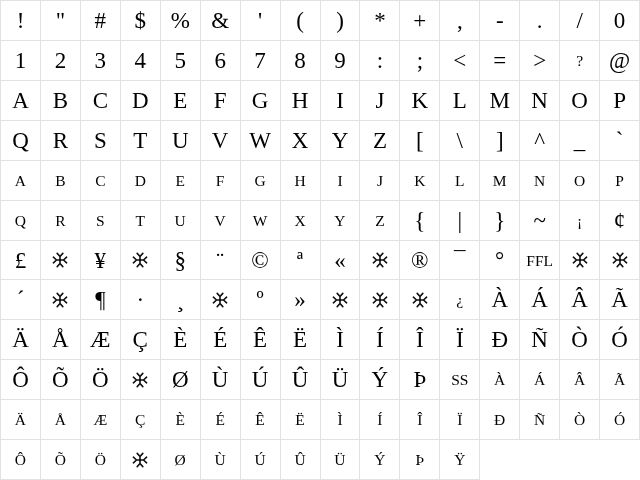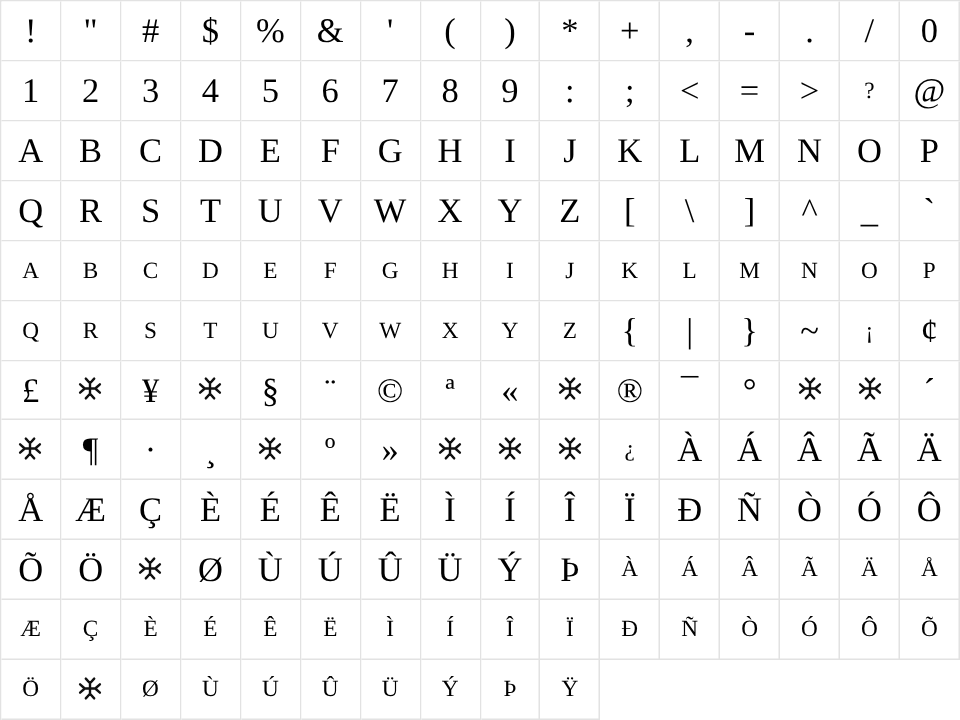--- a/index.html
+++ b/index.html
@@ -165,20 +165,21 @@
         <g fill="none" stroke="#111111" stroke-width="1.6" stroke-linecap="round">
           <path d="M9 9 L9 5.5 M9 5.5 L6.2 2.4 M9 5.5 L11.8 2.4"></path>
           <path d="M9 9 L9 12.5 M9 12.5 L6.2 15.6 M9 12.5 L11.8 15.6"></path>
           <path d="M9 9 L5.5 9 M5.5 9 L2.4 6.2 M5.5 9 L2.4 11.8"></path>
           <path d="M9 9 L12.5 9 M12.5 9 L15.6 6.2 M12.5 9 L15.6 11.8"></path>
         </g>
       </svg></div>
     <div class="cell cap"><span>®</span></div>
     <div class="cell cap"><span>¯</span></div>
     <div class="cell cap"><span>°</span></div>
+    <div class="cell sc"><span>FFL</span></div>
     <div class="cell nd"><svg width="18" height="18" viewBox="0 0 18 18">
         <g fill="none" stroke="#111111" stroke-width="1.6" stroke-linecap="round">
           <path d="M9 9 L9 5.5 M9 5.5 L6.2 2.4 M9 5.5 L11.8 2.4"></path>
           <path d="M9 9 L9 12.5 M9 12.5 L6.2 15.6 M9 12.5 L11.8 15.6"></path>
           <path d="M9 9 L5.5 9 M5.5 9 L2.4 6.2 M5.5 9 L2.4 11.8"></path>
           <path d="M9 9 L12.5 9 M12.5 9 L15.6 6.2 M12.5 9 L15.6 11.8"></path>
         </g>
       </svg></div>
     <div class="cell nd"><svg width="18" height="18" viewBox="0 0 18 18">
         <g fill="none" stroke="#111111" stroke-width="1.6" stroke-linecap="round">
@@ -266,20 +267,21 @@
           <path d="M9 9 L12.5 9 M12.5 9 L15.6 6.2 M12.5 9 L15.6 11.8"></path>
         </g>
       </svg></div>
     <div class="cell cap"><span>Ø</span></div>
     <div class="cell cap"><span>Ù</span></div>
     <div class="cell cap"><span>Ú</span></div>
     <div class="cell cap"><span>Û</span></div>
     <div class="cell cap"><span>Ü</span></div>
     <div class="cell cap"><span>Ý</span></div>
     <div class="cell cap"><span>Þ</span></div>
+    <div class="cell sc"><span>SS</span></div>
     <div class="cell sc"><span>À</span></div>
     <div class="cell sc"><span>Á</span></div>
     <div class="cell sc"><span>Â</span></div>
     <div class="cell sc"><span>Ã</span></div>
     <div class="cell sc"><span>Ä</span></div>
     <div class="cell sc"><span>Å</span></div>
     <div class="cell sc"><span>Æ</span></div>
     <div class="cell sc"><span>Ç</span></div>
     <div class="cell sc"><span>È</span></div>
     <div class="cell sc"><span>É</span></div>

